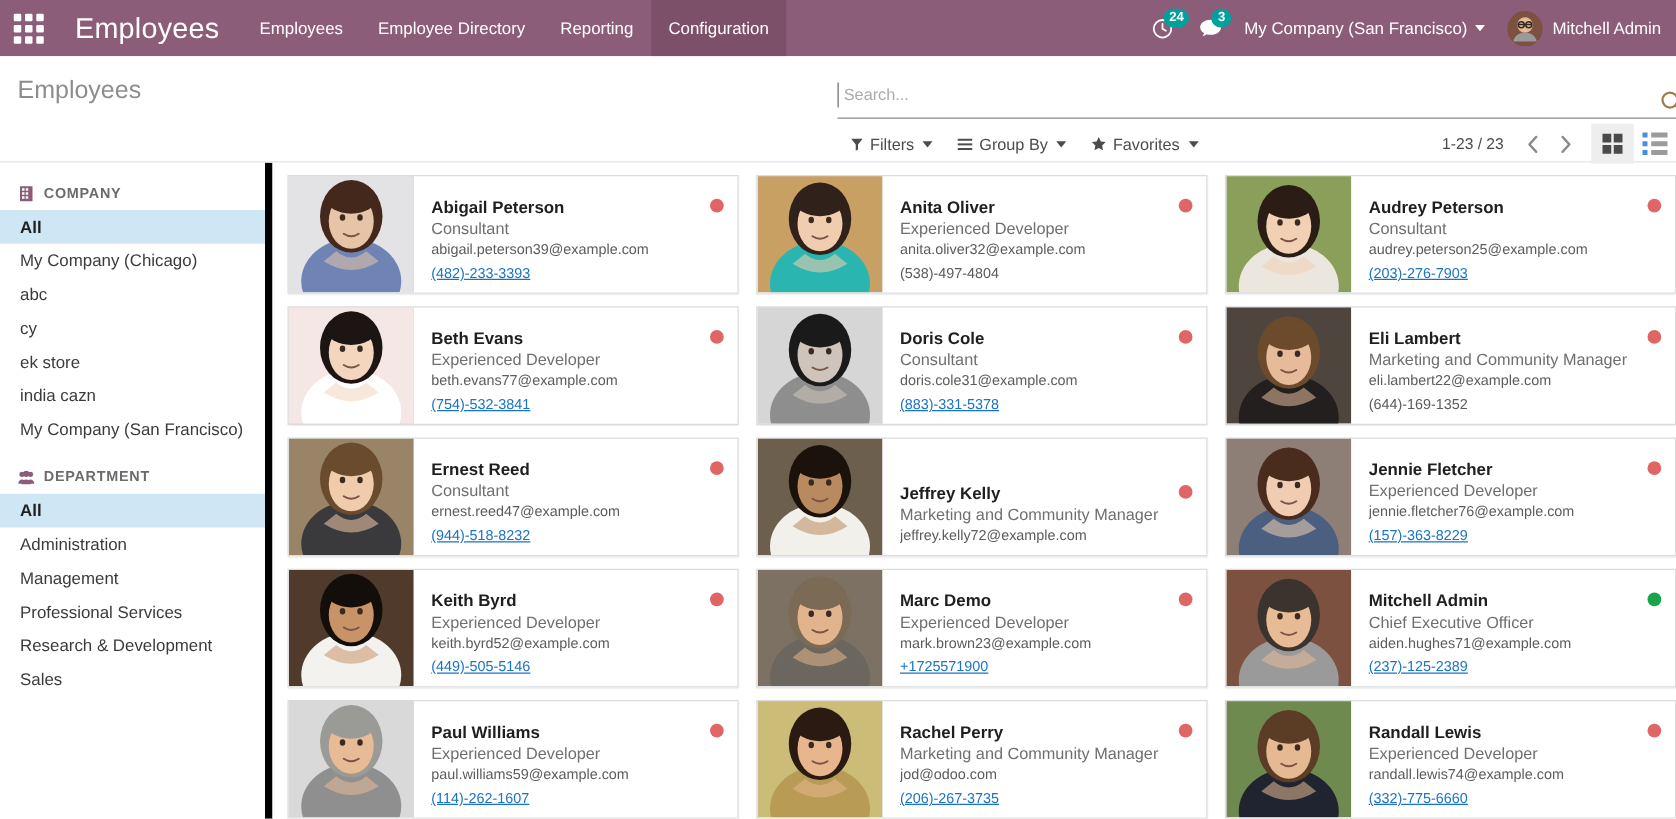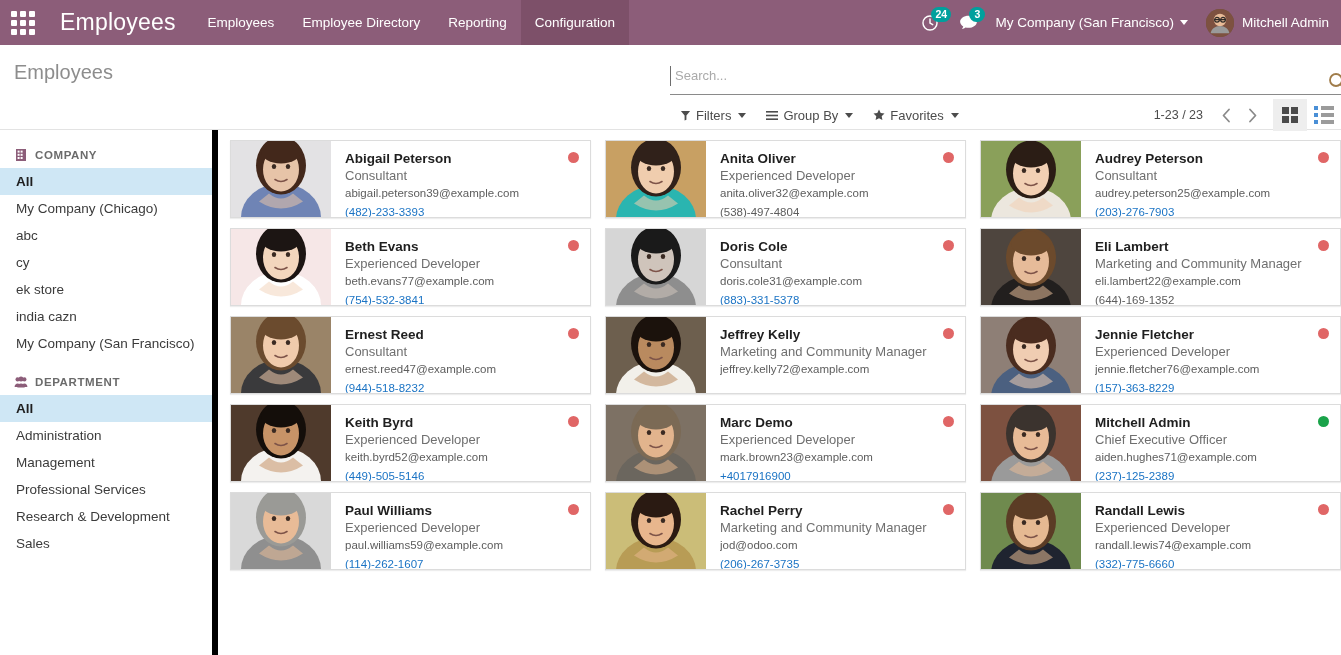--- a/index.html
+++ b/index.html
@@ -267,24 +267,25 @@
     display: grid;
     grid-template-columns: repeat(3, 1fr);
     column-gap: 14px;
     row-gap: 10px;
     padding-right: 0px;
   }
   .emp-card {
     background: #ffffff;
     border: 1px solid #dcdcdc;
     box-shadow: 0 1px 1px rgba(0,0,0,.07);
-    height: 78px;
+    height: 95px;
     display: flex;
     overflow: hidden;
     cursor: pointer;
+    align-items: flex-end;
   }
   .emp-photo {
     width: 100px;
     flex: none;
     overflow: hidden;
     position: relative;
     background: #cfcfcf;
   }
   .emp-photo svg { display: block; width: 100%; height: 100%; }
   .emp-info {
@@ -758,21 +759,21 @@
     <ellipse cx="43" cy="37" rx="2.2" ry="2.6" fill="#3a2a22"></ellipse>
     <ellipse cx="57" cy="37" rx="2.2" ry="2.6" fill="#3a2a22"></ellipse>
     <path d="M44 50 q6 4 12 0" stroke="#7d5348" stroke-width="1.6" fill="none" stroke-linecap="round"></path>
     <path d="M38 64 q12 10 24 0 l10 8 q-22 14 -44 0 z" fill="#e2b48d" opacity=".55"></path>
   </svg>
           </div>
           <div class="emp-info">
             <div class="emp-name">Marc Demo</div>
             <div class="emp-job">Experienced Developer</div>
             <div class="emp-email">mark.brown23@example.com</div>
-            <div><span class="emp-phone link">+4017916900</span></div>
+            <div><span class="emp-phone link">+1725571900</span></div>
             <span class="status-dot" style="background: rgb(224, 102, 102);"></span>
           </div>
         </div>
         <div class="emp-card">
           <div class="emp-photo">
             <svg viewBox="0 0 100 95" preserveAspectRatio="xMidYMid slice">
     <rect width="100" height="95" fill="#7d5140"></rect>
     <ellipse cx="50" cy="90" rx="40" ry="34" fill="#9a9a9a"></ellipse>
     <ellipse cx="50" cy="38" rx="25" ry="29" fill="#3b332e"></ellipse>
     <ellipse cx="50" cy="42" rx="18" ry="22" fill="#e8bb97"></ellipse>

